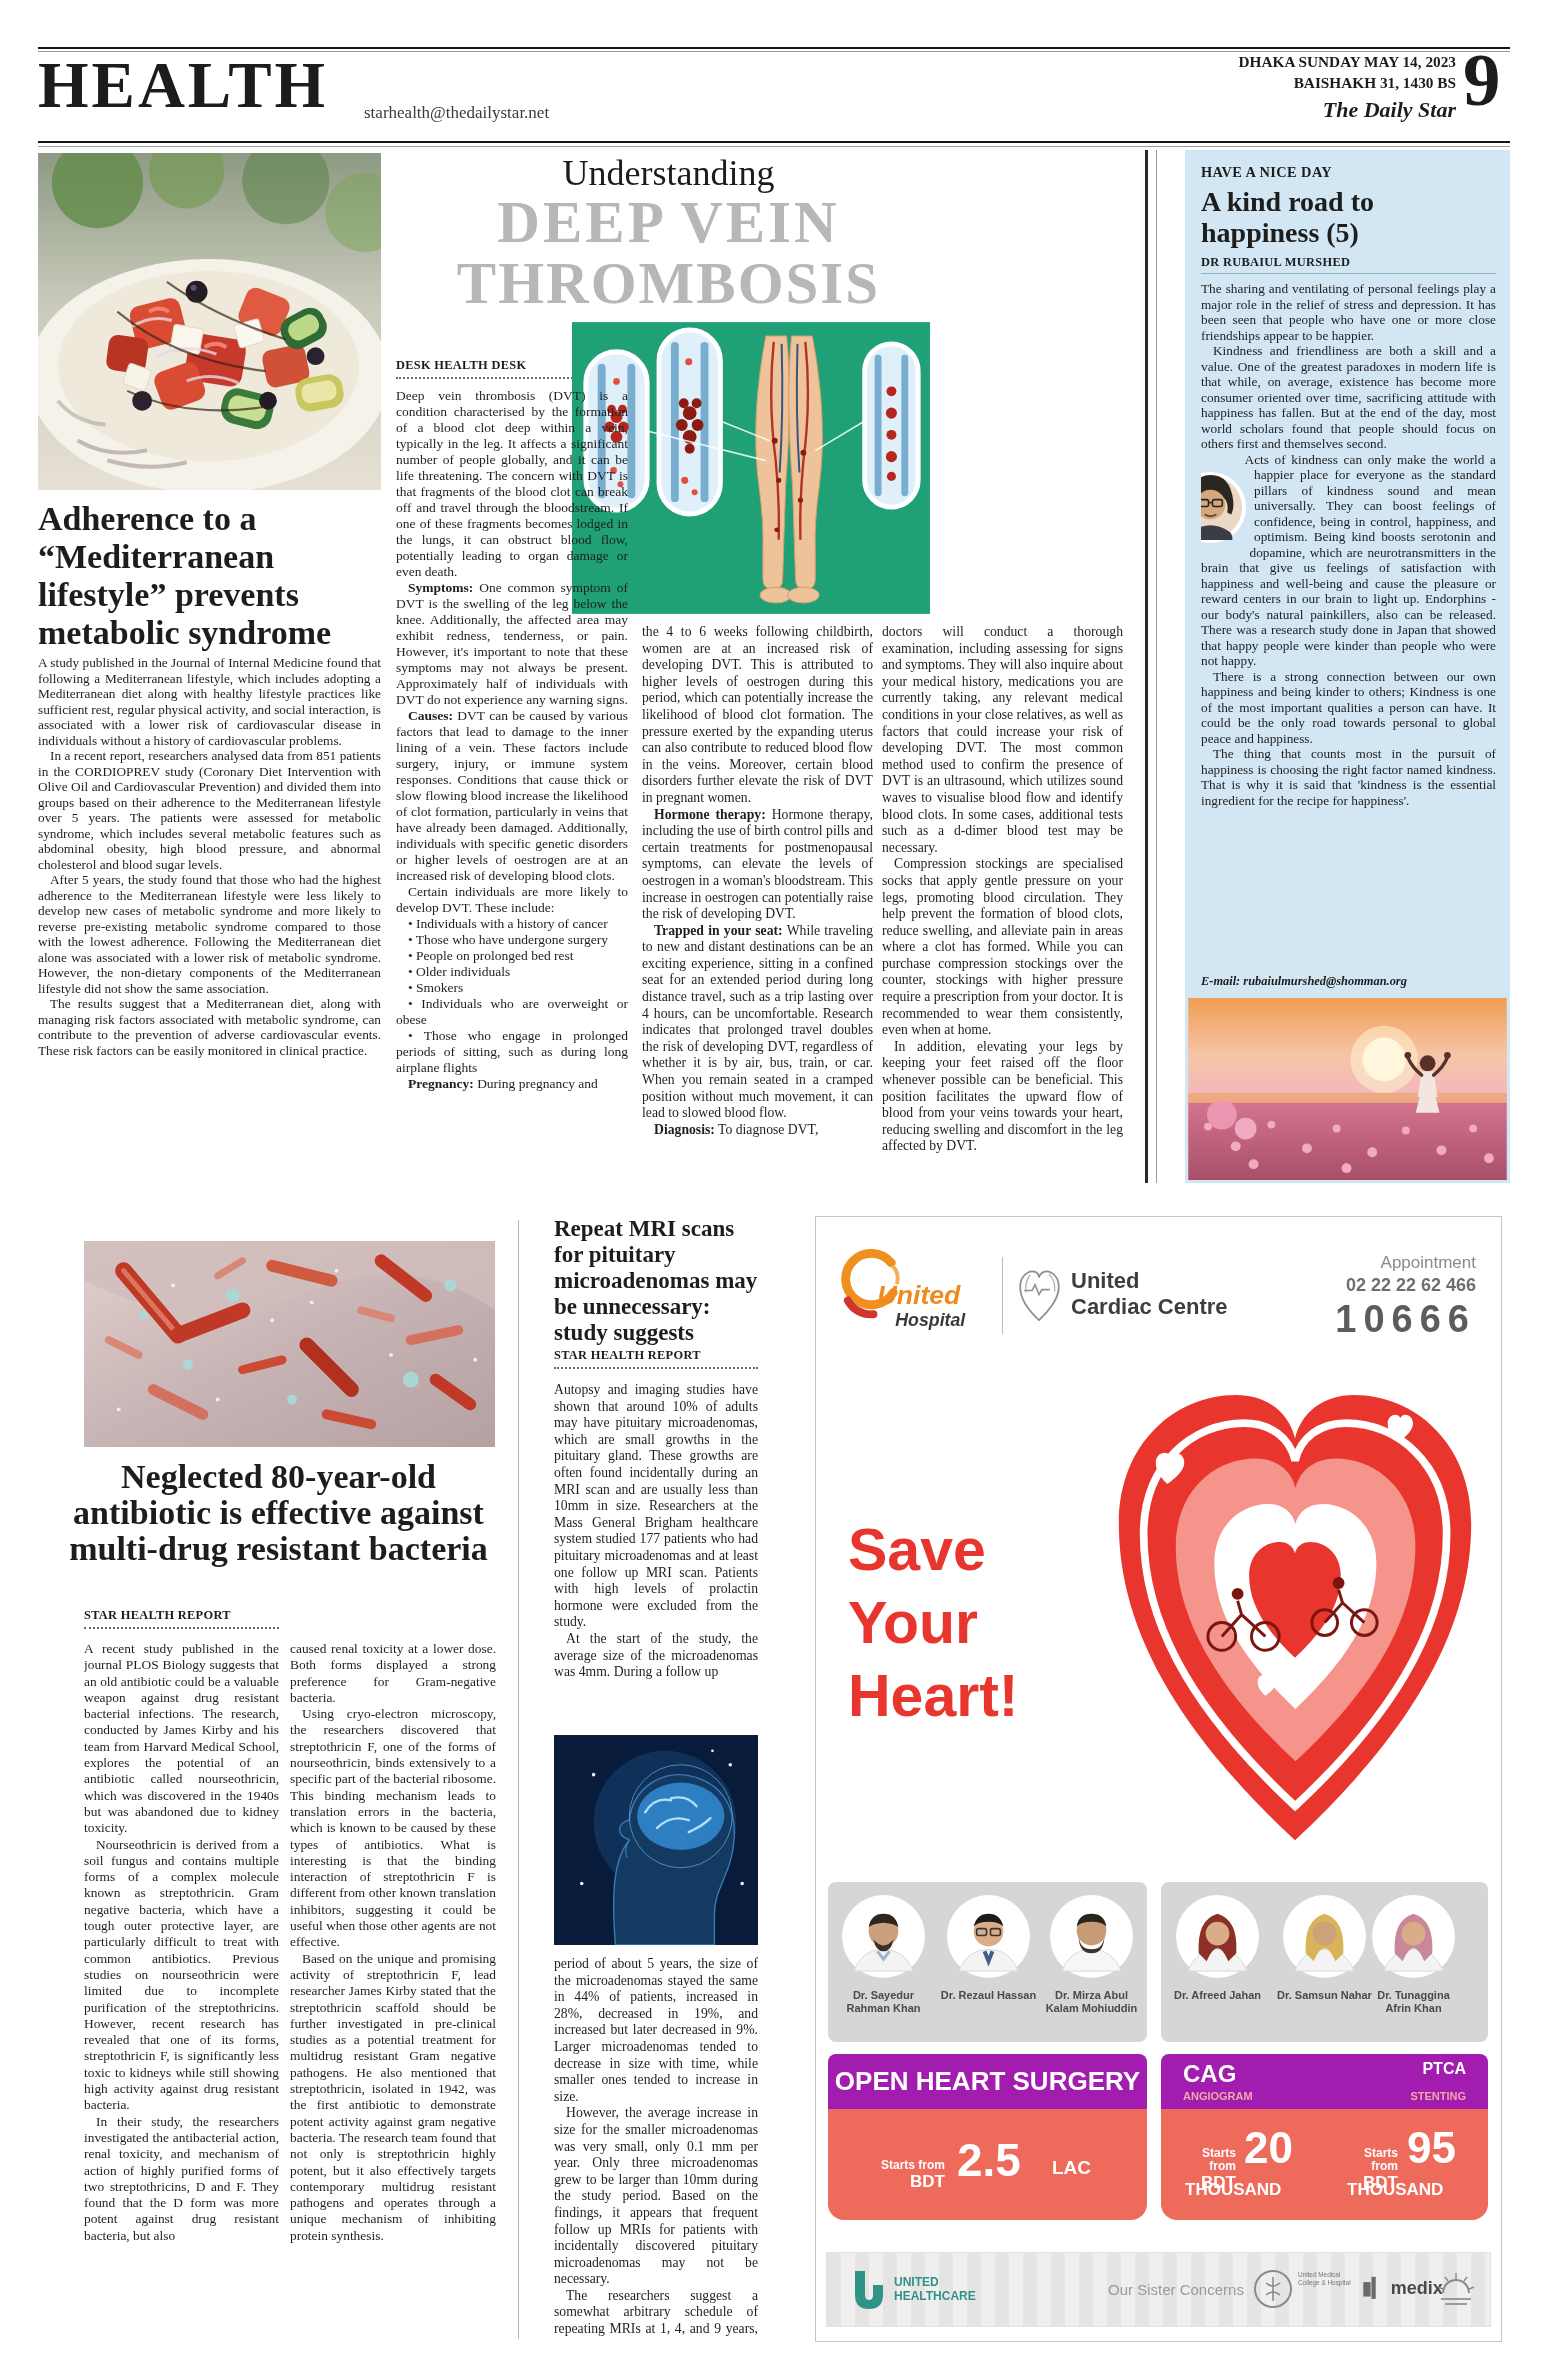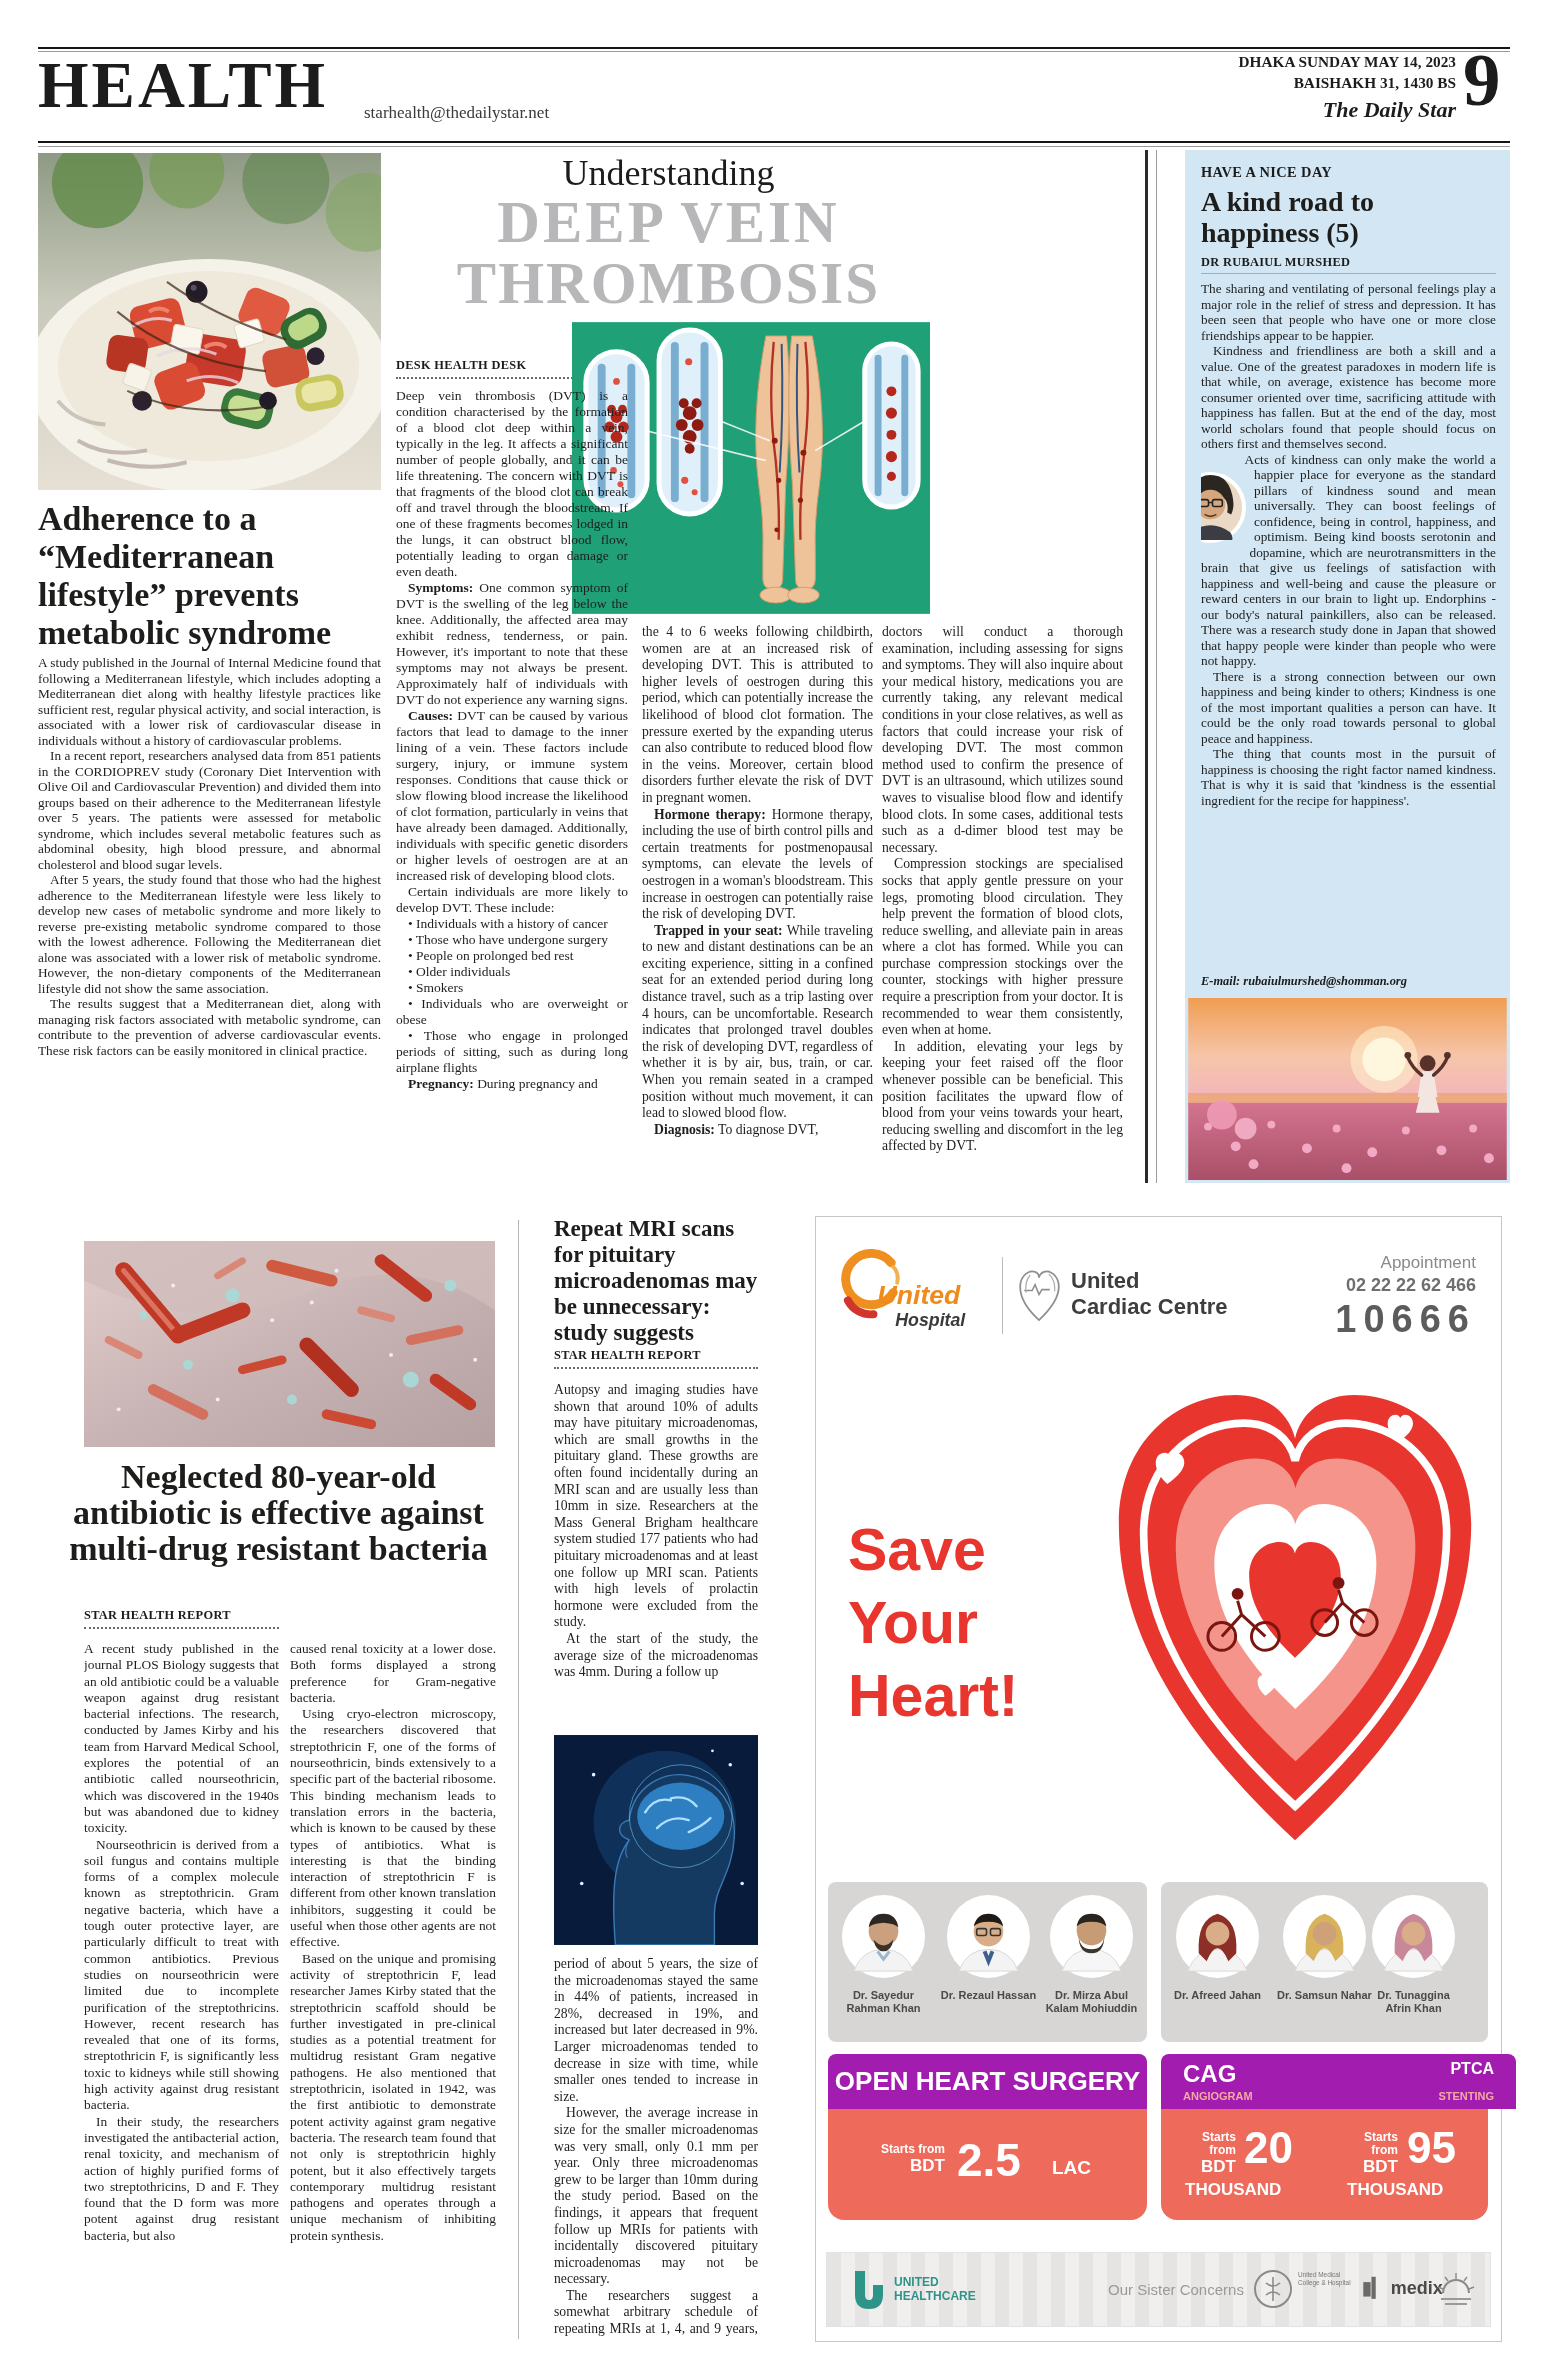--- a/index.html
+++ b/index.html
@@ -29,21 +29,21 @@
   .hap-panel{background:#d2e7f3;}
   .portrait-float{float:left;width:71px;height:105px;margin:3px 8px 3px -26px;shape-outside:circle(50%);}
 
   
   .adbox{border:1px solid #c6c6c6;background:#fff;}
   .doc-panel{position:absolute;background:#d7d6d5;border-radius:8px;}
   .doc-cell{position:absolute;width:99px;text-align:center;}
   .doc-name{font-family:"Liberation Sans",sans-serif;font-weight:700;font-size:11px;line-height:13px;color:#4a4a4a;margin-top:6px;}
   .price-head{position:absolute;background:#a21caf;border-radius:8px 8px 0 0;color:#fff;font-family:"Liberation Sans",sans-serif;font-weight:700;}
   .price-body{position:absolute;background:#ee6a5b;border-radius:0 0 16px 16px;color:#fff;font-family:"Liberation Sans",sans-serif;font-weight:700;}
-  .pb-small{font-size:12px;line-height:13px;font-weight:700;}
+  .pb-small{font-size:12px;line-height:13px;font-weight:700;margin-top:16px;}
   .pb-amount{font-size:46px;line-height:46px;font-weight:700;}
   .footer-strip{position:absolute;background:#f0efee;
      background-image:repeating-linear-gradient(90deg,rgba(180,180,180,.18) 0 14px,rgba(255,255,255,0) 14px 28px);
      border:1px solid #e2e2e2;}
 </style>
 </head>
 <body>
 
 <div class="page">
 
@@ -525,21 +525,21 @@
     <div class="price-head" style="left:12px;top:837px;width:319px;height:55px;font-size:26px;line-height:55px;text-align:center;">OPEN HEART SURGERY</div>
     <div class="price-body" style="left:12px;top:892px;width:319px;height:111px;">
       <div style="position:absolute;left:48px;top:34px;text-align:right;width:69px;">
         <div class="pb-small">Starts from</div>
         <div style="font-size:17px;font-weight:700;">BDT</div>
       </div>
       <div class="pb-amount" style="position:absolute;left:129px;top:28px;">2.5</div>
       <div style="position:absolute;left:224px;top:48px;font-size:19px;font-weight:700;">LAC</div>
     </div>
 
-    <div class="price-head" style="left:345px;top:837px;width:355px;height:55px;">
+    <div class="price-head" style="left:345px;top:837px;width:327px;height:55px;">
       <div style="position:absolute;left:22px;top:6px;font-size:24px;">CAG</div>
       <div style="position:absolute;left:22px;top:36px;font-size:11px;color:#f2a9a4;">ANGIOGRAM</div>
       <div style="position:absolute;right:22px;top:6px;font-size:16px;text-align:right;">PTCA</div>
       <div style="position:absolute;right:22px;top:36px;font-size:11px;color:#f2a9a4;text-align:right;">STENTING</div>
     </div>
     <div class="price-body" style="left:345px;top:892px;width:327px;height:111px;">
       <div style="position:absolute;left:14px;top:22px;text-align:right;width:61px;">
         <div class="pb-small">Starts from</div>
         <div style="font-size:17px;font-weight:700;">BDT</div>
       </div>

